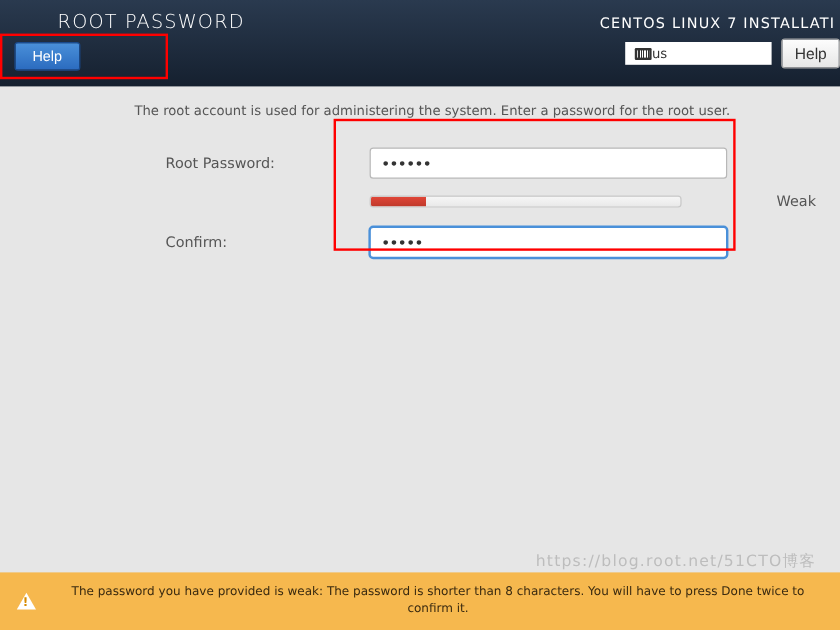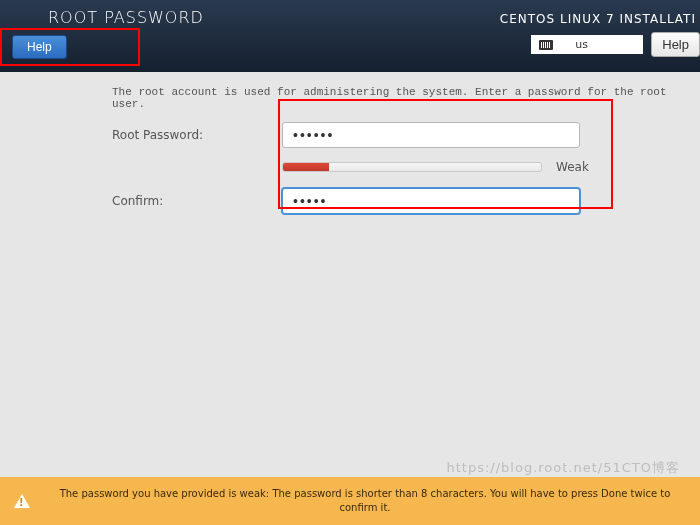--- a/index.html
+++ b/index.html
@@ -43,24 +43,24 @@
       margin-top: 6px;
       display: flex;
       align-items: center;
       gap: 8px;
       justify-content: flex-end;
     }
     .lang-box {
       background: #fff;
       color: #333;
       padding: 3px 8px;
-      width: 112px;
-      display: flex;
-      align-items: center;
-      gap: 22px;
+      width: 122px;
+      display: flex;
+      align-items: center;
+      gap: 0;
       font-size: 11px;
     }
     .kbd-icon {
       width: 14px; height: 10px;
       background: #333;
       border-radius: 1px;
       position: relative;
       display: inline-block;
     }
     .kbd-icon::after {
@@ -98,25 +98,25 @@
       font-size: 12px;
       cursor: pointer;
     }
     .content {
       padding: 14px 20px 20px 112px;
       color: #555;
     }
     .instruction {
       font-size: 11px;
       color: #555;
-      margin-bottom: 12px;
-      font-family: Liberation Mono, monospace;
+      margin-bottom: 24px;
     }
     .form-area {
       position: relative;
+      margin-left: 26px;
     }
     .row {
       display: flex;
       align-items: center;
       margin-bottom: 12px;
     }
     .row-label {
       width: 170px;
       font-size: 12px;
       color: #555;
@@ -136,20 +136,21 @@
       color: #333;
     }
     .pw-input.focus {
       border: 1px solid #4a90d9;
       box-shadow: 0 0 0 1px #4a90d9;
     }
     .strength-row {
       display: flex;
       align-items: center;
       margin: 6px 0 14px 170px;
+      justify-content: space-between;
     }
     .strength-bar {
       flex: 1;
       width: 260px;
       max-width: 260px;
       height: 10px;
       background: linear-gradient(#f6f6f6,#e9e9e9);
       border: 1px solid #c9c9c9;
       border-radius: 3px;
       position: relative;

